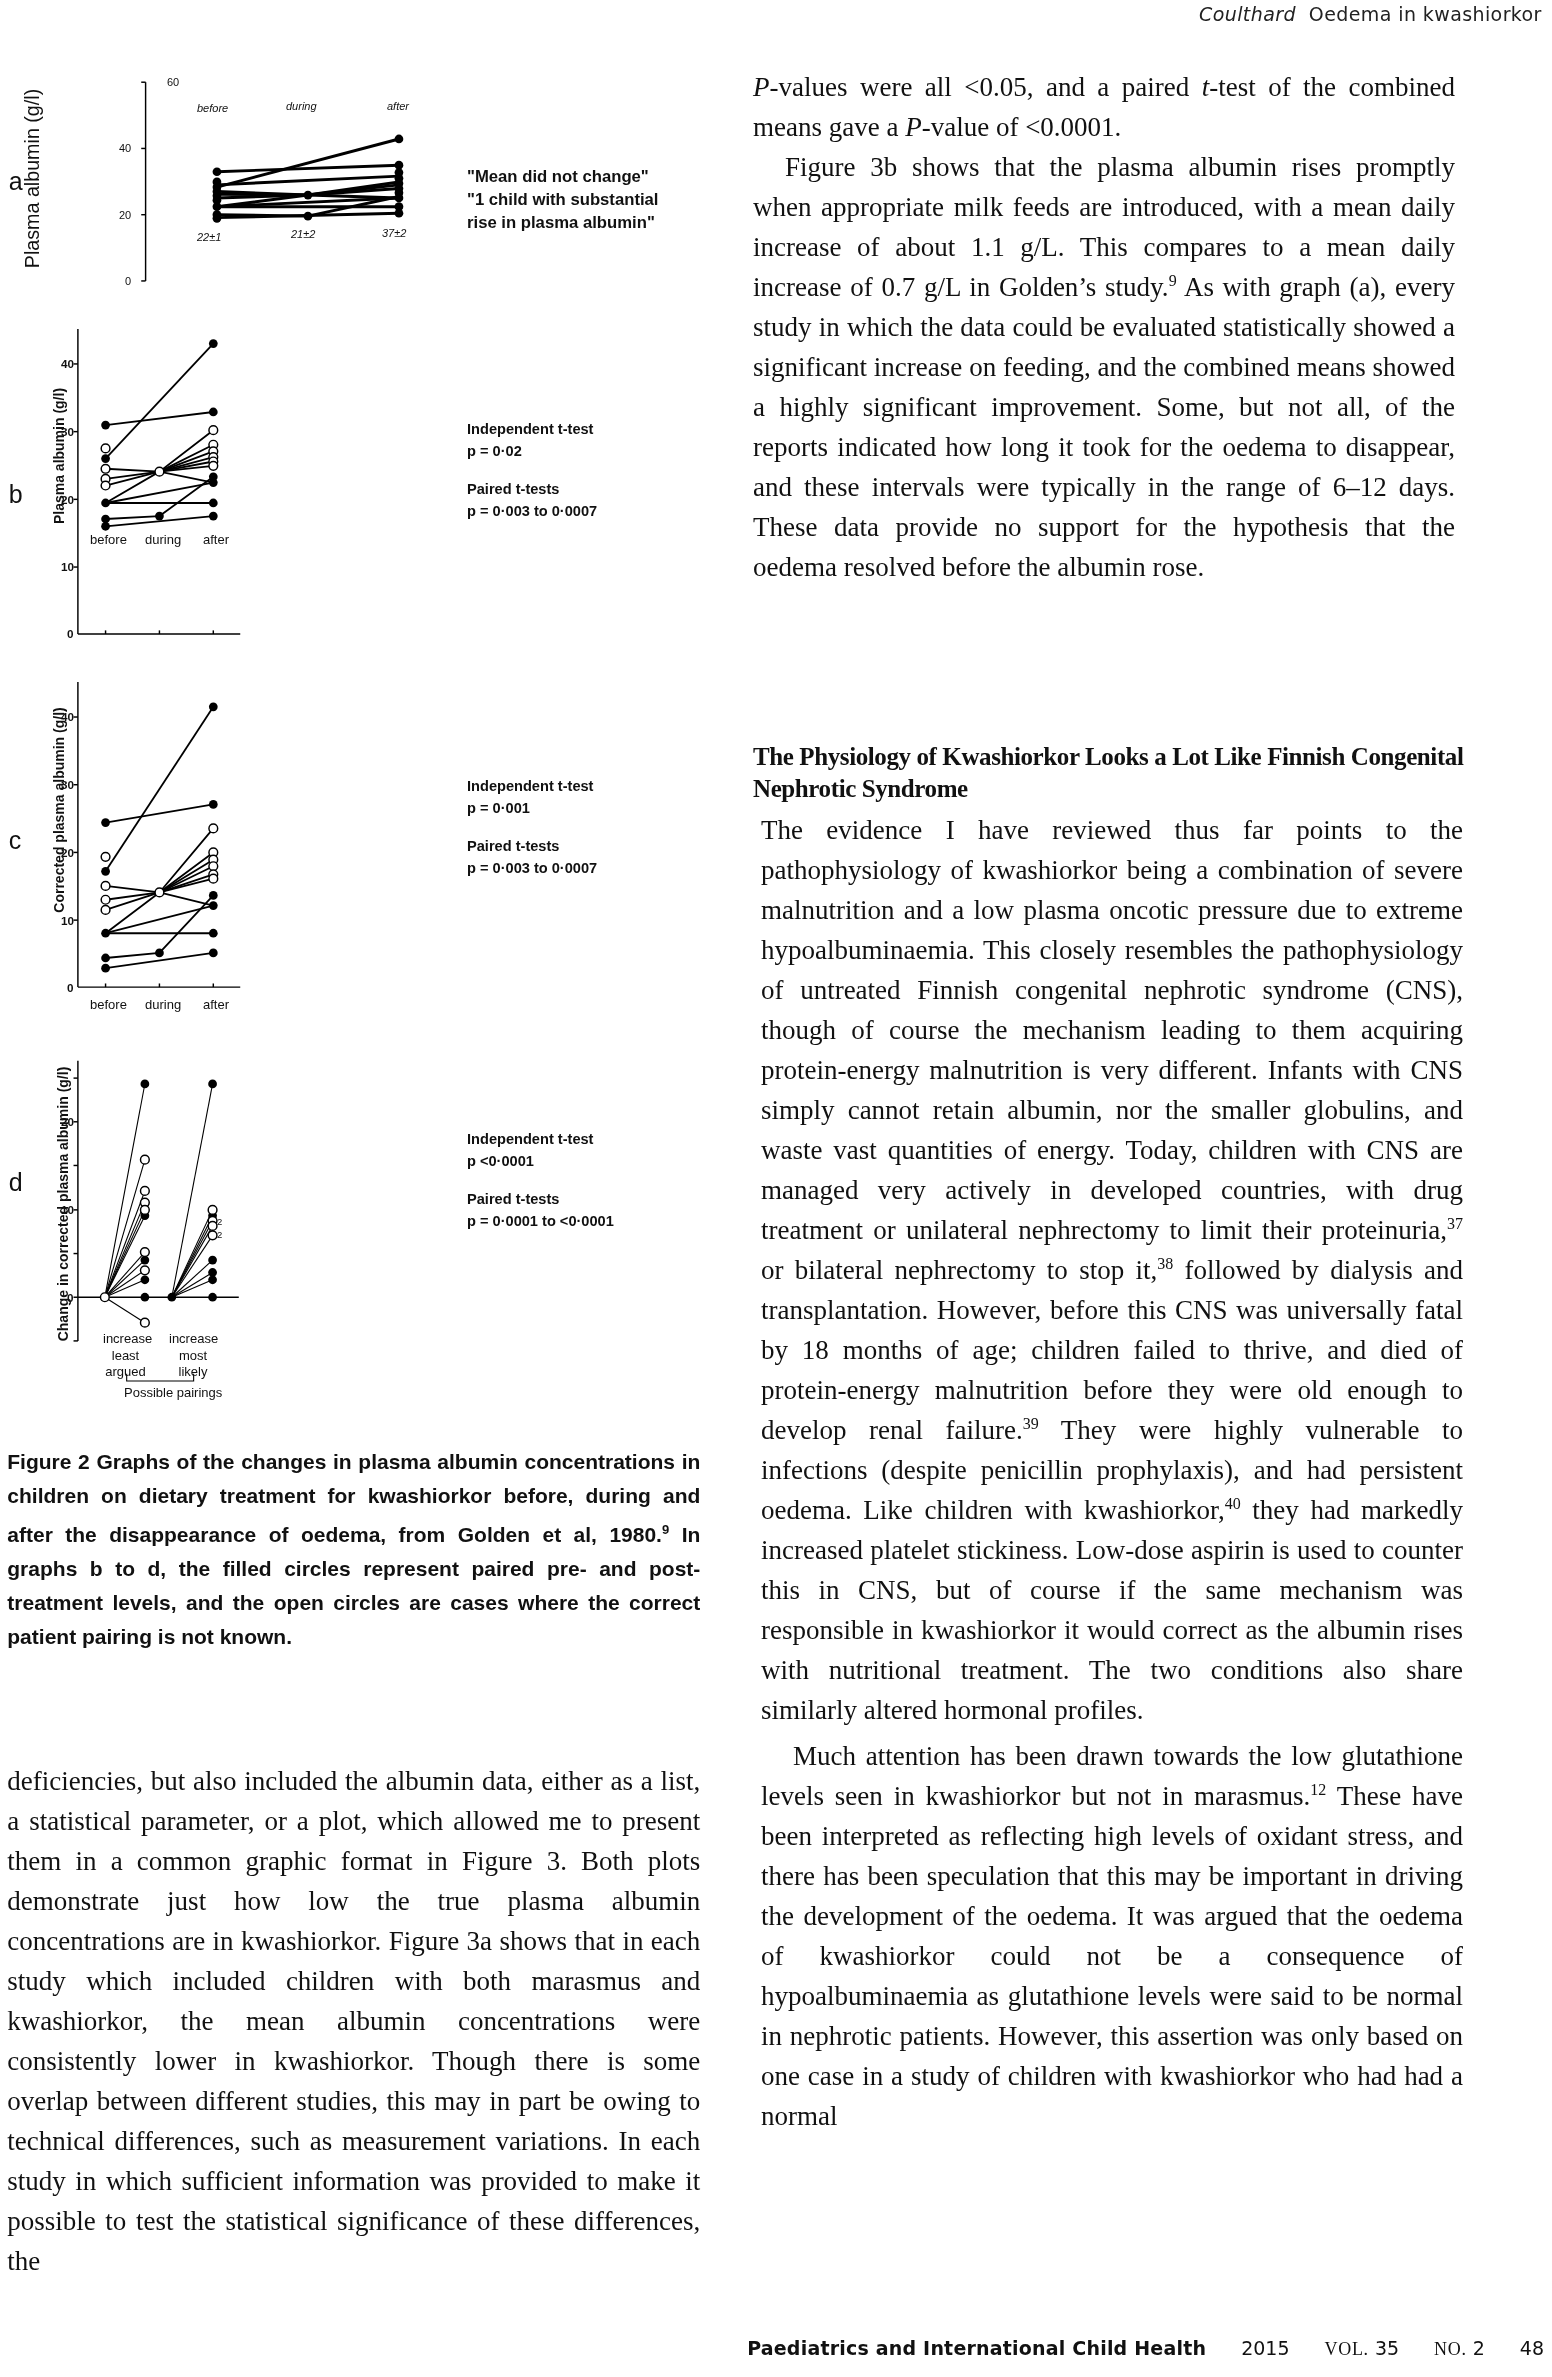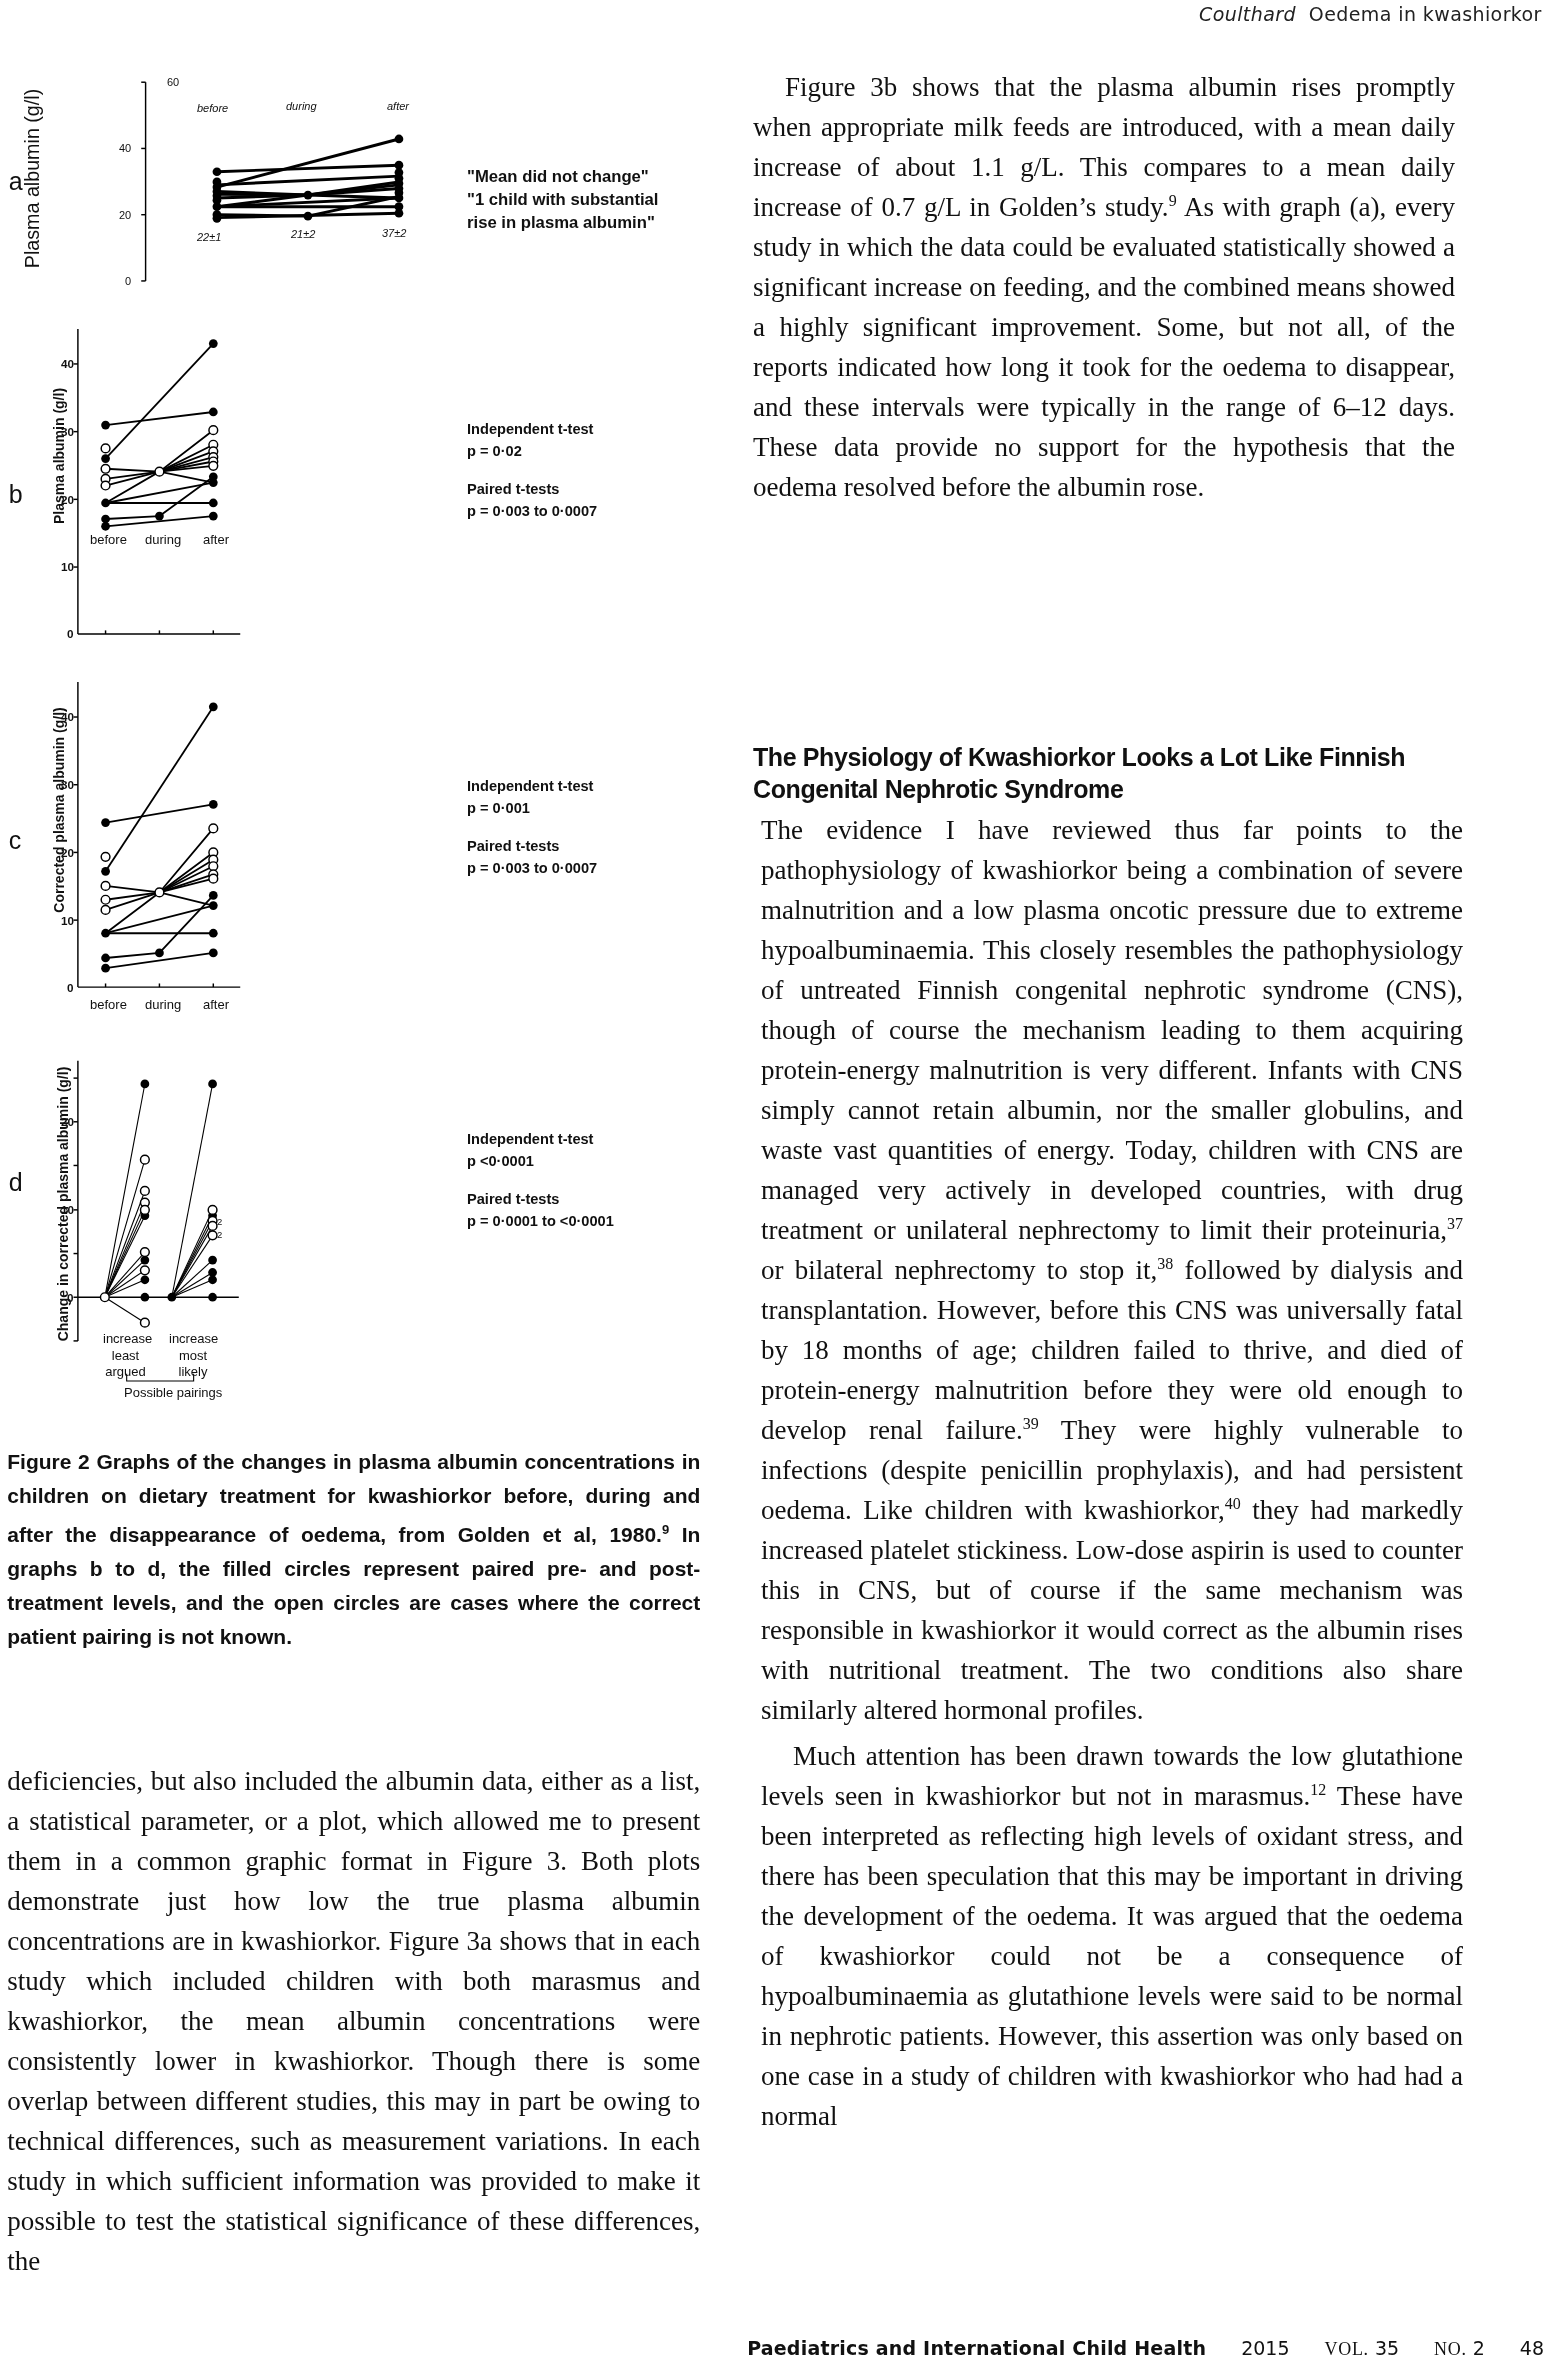--- a/index.html
+++ b/index.html
@@ -9,21 +9,21 @@
   .fig { position:absolute; left:0; top:58px; width:728px; height:1369px; }
   .fig svg { position:absolute; left:0; top:0; }
   .caption { position:absolute; left:7.3px; top:1445px; width:693px; font-family:"Liberation Sans", sans-serif; font-weight:bold; font-size:21px; line-height:34px; text-align:justify; }
   .caption sup { font-size:13px; }
   .col { position:absolute; font-family:"Liberation Serif", serif; font-size:27px; line-height:40px; text-align:justify; color:#111; }
   .col p { margin:0; }
   .col p.indent { text-indent:32px; }
   .col sup { font-size:16px; line-height:0; }
   .left-col { left:7.3px; top:1761px; width:693px; }
   .right-col-top { left:753px; top:67px; width:702px; }
-  .section-heading { position:absolute; left:753px; top:741px; width:714px; font-family:Liberation Sans, sans-serif; font-weight:bold; font-size:25px; line-height:32px; letter-spacing:-0.4px; }
+  .section-heading { position:absolute; left:753px; top:741px; width:714px; font-family:Liberation Serif, serif; font-weight:bold; font-size:25px; line-height:32px; letter-spacing:-0.4px; }
   .right-col-bot { left:753px; top:810px; width:702px;margin-left:8px; }
   .right-col-bot p + p { margin-top:5.8px; }
   .footer { position:absolute; top:2337px; left:699px; width:845px; font-family:"DejaVu Sans", sans-serif; font-size:19px; color:#111; display:flex; justify-content:flex-end; gap:35px; align-items:baseline; }
   .footer .journal { font-weight:bold; letter-spacing:0.2px; }
   .footer .sc { font-size:18px; letter-spacing:0.7px;font-family:Liberation Serif, serif; }
   .ax { font-family:"Liberation Sans", sans-serif; }
 </style>
 </head>
 <body>
 
@@ -325,20 +325,21 @@
   </div>
 </div>
 
 <div class="caption"><span>Figure 2  Graphs of the changes in plasma albumin concentrations in children on dietary treatment for kwashiorkor before, during and after the disappearance of oedema, from Golden et al, 1980.</span><sup>9</sup><span> In graphs b to d, the filled circles represent paired pre- and post-treatment levels, and the open circles are cases where the correct patient pairing is not known.</span></div>
 
 <div class="col left-col">
   <p>deficiencies, but also included the albumin data, either as a list, a statistical parameter, or a plot, which allowed me to present them in a common graphic format in Figure 3. Both plots demonstrate just how low the true plasma albumin concentrations are in kwashiorkor. Figure 3a shows that in each study which included children with both marasmus and kwashiorkor, the mean albumin concentrations were consistently lower in kwashiorkor. Though there is some overlap between different studies, this may in part be owing to technical differences, such as measurement variations. In each study in which sufficient information was provided to make it possible to test the statistical significance of these differences, the</p>
 </div>
 
 <div class="col right-col-top">
+  <p><i>P</i><span>-values were all &lt;0.05, and a paired </span><i>t</i><span>-test of the combined means gave a </span><i>P</i><span>-value of &lt;0.0001.</span></p>
   <p class="indent"><span>Figure 3b shows that the plasma albumin rises promptly when appropriate milk feeds are introduced, with a mean daily increase of about 1.1 g/L. This compares to a mean daily increase of 0.7 g/L in Golden’s study.</span><sup>9</sup><span> As with graph (a), every study in which the data could be evaluated statistically showed a significant increase on feeding, and the combined means showed a highly significant improvement. Some, but not all, of the reports indicated how long it took for the oedema to disappear, and these intervals were typically in the range of 6–12 days. These data provide no support for the hypothesis that the oedema resolved before the albumin rose.</span></p>
 </div>
 
 <div class="section-heading">The Physiology of Kwashiorkor Looks a Lot Like Finnish Congenital Nephrotic Syndrome</div>
 
 <div class="col right-col-bot">
   <p><span>The evidence I have reviewed thus far points to the pathophysiology of kwashiorkor being a combination of severe malnutrition and a low plasma oncotic pressure due to extreme hypoalbuminaemia. This closely resembles the pathophysiology of untreated Finnish congenital nephrotic syndrome (CNS), though of course the mechanism leading to them acquiring protein-energy malnutrition is very different. Infants with CNS simply cannot retain albumin, nor the smaller globulins, and waste vast quantities of energy. Today, children with CNS are managed very actively in developed countries, with drug treatment or unilateral nephrectomy to limit their proteinuria,</span><sup>37</sup><span> or bilateral nephrectomy to stop it,</span><sup>38</sup><span> followed by dialysis and transplantation. However, before this CNS was universally fatal by 18 months of age; children failed to thrive, and died of protein-energy malnutrition before they were old enough to develop renal failure.</span><sup>39</sup><span> They were highly vulnerable to infections (despite penicillin prophylaxis), and had persistent oedema. Like children with kwashiorkor,</span><sup>40</sup><span> they had markedly increased platelet stickiness. Low-dose aspirin is used to counter this in CNS, but of course if the same mechanism was responsible in kwashiorkor it would correct as the albumin rises with nutritional treatment. The two conditions also share similarly altered hormonal profiles.</span></p>
   <p class="indent"><span>Much attention has been drawn towards the low glutathione levels seen in kwashiorkor but not in marasmus.</span><sup>12</sup><span> These have been interpreted as reflecting high levels of oxidant stress, and there has been speculation that this may be important in driving the development of the oedema. It was argued that the oedema of kwashiorkor could not be a consequence of hypoalbuminaemia as glutathione levels were said to be normal in nephrotic patients. However, this assertion was only based on one case in a study of children with kwashiorkor who had had a normal</span></p>
 </div>
 

